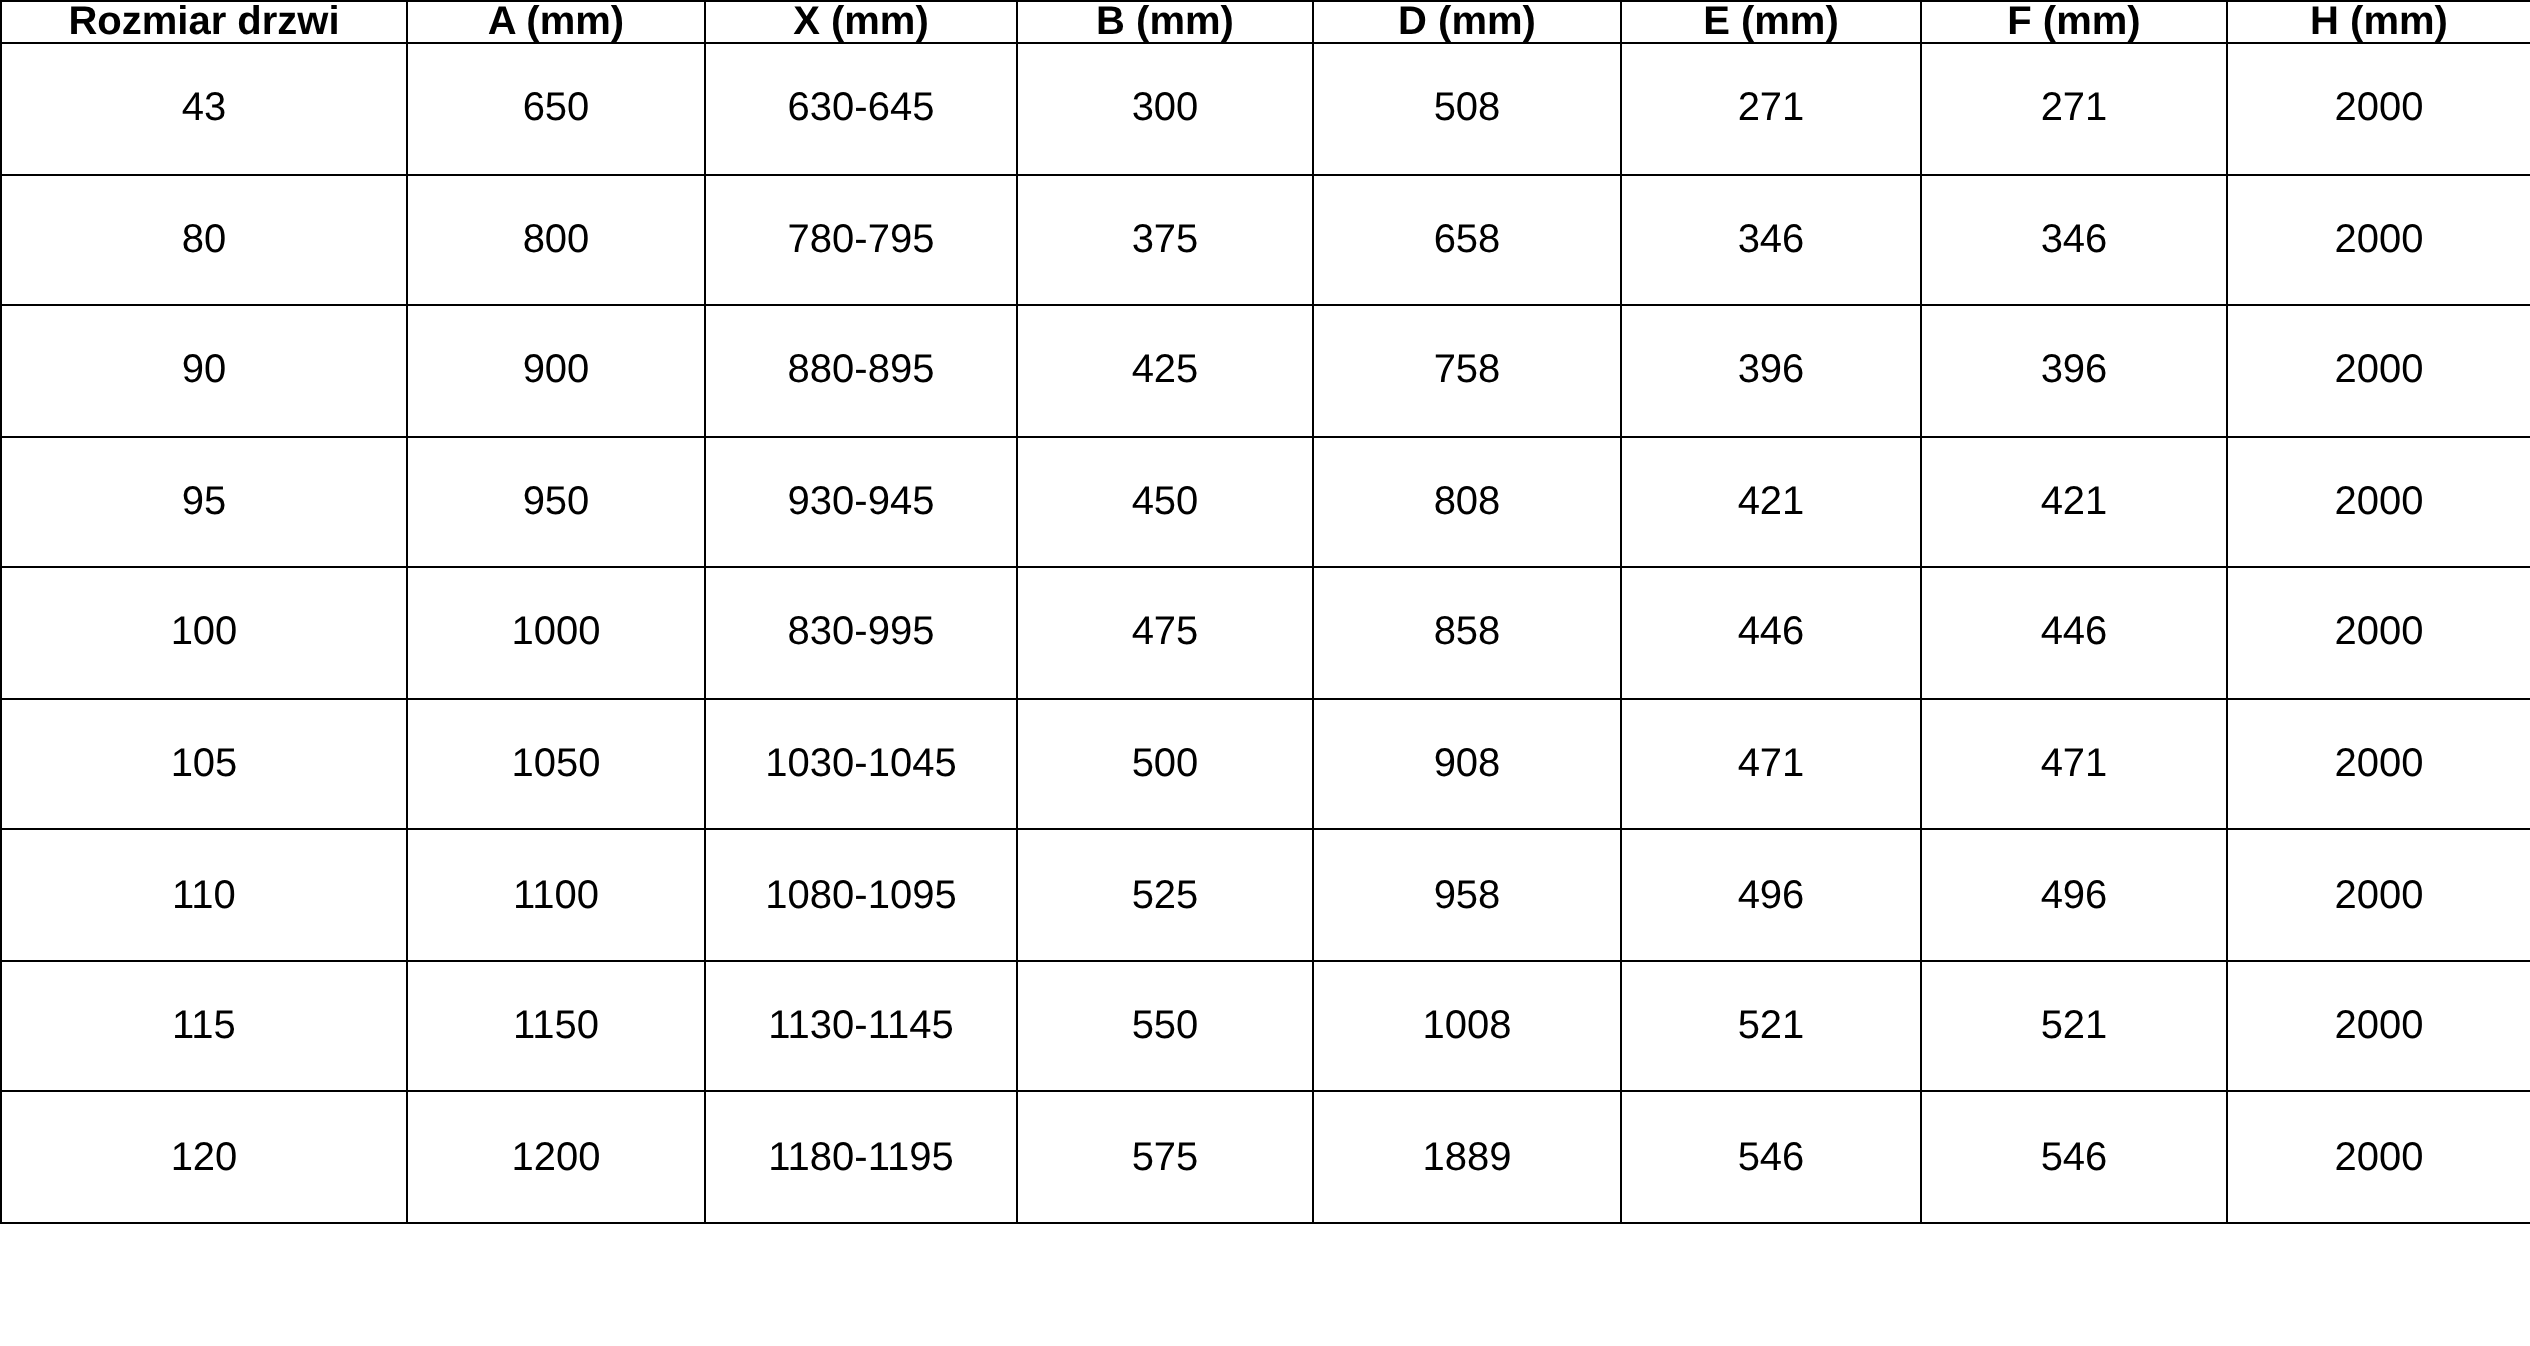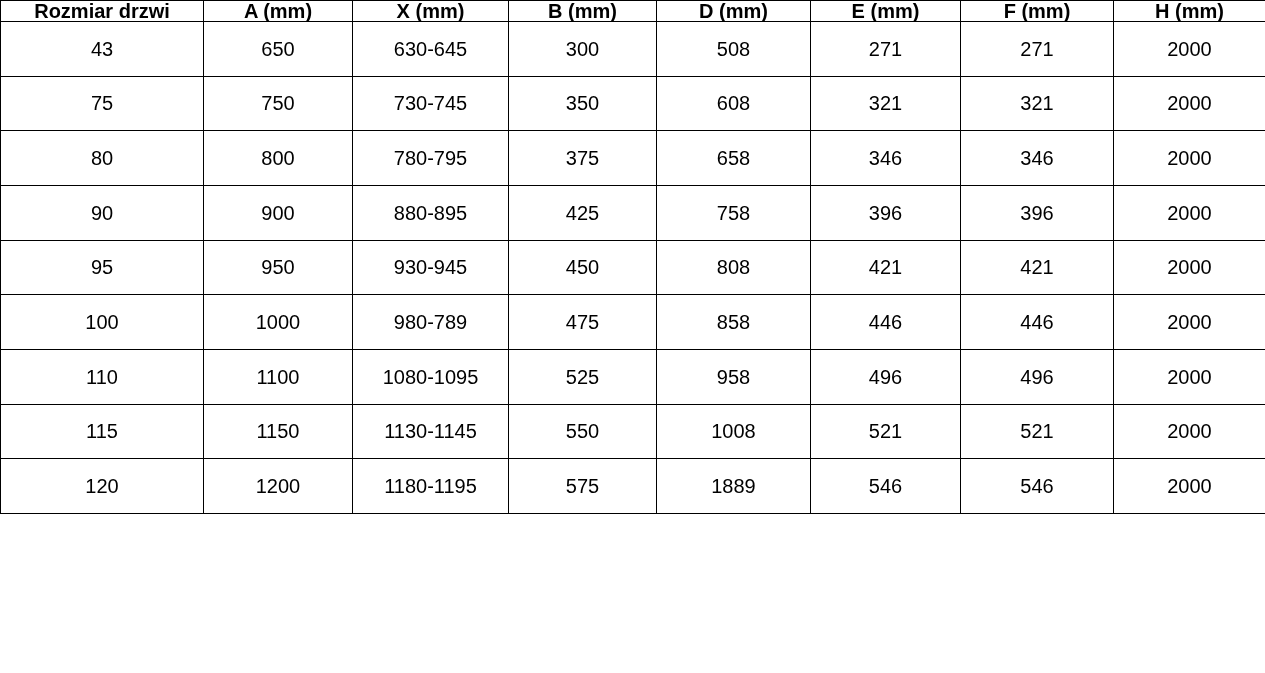--- a/index.html
+++ b/index.html
@@ -7,21 +7,21 @@
     padding: 0;
     background: #ffffff;
     width: 1265px;
     height: 673px;
     overflow: hidden;
   }
   table.size-table {
     border-collapse: collapse;
     table-layout: fixed;
     width: 1265px;
-    height: 514px;
+    height: 612px;
     font-family: "Liberation Sans", sans-serif;
     color: #000000;
     background: #ffffff;
   }
   table.size-table th,
   table.size-table td {
     border: 1.5px solid #000000;
     text-align: center;
     vertical-align: middle;
     padding: 0;
@@ -77,30 +77,20 @@
         <td>43</td>
         <td>650</td>
         <td>630-645</td>
         <td>300</td>
         <td>508</td>
         <td>271</td>
         <td>271</td>
         <td>2000</td>
       </tr>
       <tr>
-        <td>75</td>
-        <td>750</td>
-        <td>730-745</td>
-        <td>350</td>
-        <td>608</td>
-        <td>321</td>
-        <td>321</td>
-        <td>2000</td>
-      </tr>
-      <tr>
         <td>80</td>
         <td>800</td>
         <td>780-795</td>
         <td>375</td>
         <td>658</td>
         <td>346</td>
         <td>346</td>
         <td>2000</td>
       </tr>
       <tr>
@@ -119,25 +109,35 @@
         <td>930-945</td>
         <td>450</td>
         <td>808</td>
         <td>421</td>
         <td>421</td>
         <td>2000</td>
       </tr>
       <tr>
         <td>100</td>
         <td>1000</td>
-        <td>980-789</td>
+        <td>830-995</td>
         <td>475</td>
         <td>858</td>
         <td>446</td>
         <td>446</td>
+        <td>2000</td>
+      </tr>
+      <tr>
+        <td>105</td>
+        <td>1050</td>
+        <td>1030-1045</td>
+        <td>500</td>
+        <td>908</td>
+        <td>471</td>
+        <td>471</td>
         <td>2000</td>
       </tr>
       <tr>
         <td>110</td>
         <td>1100</td>
         <td>1080-1095</td>
         <td>525</td>
         <td>958</td>
         <td>496</td>
         <td>496</td>

